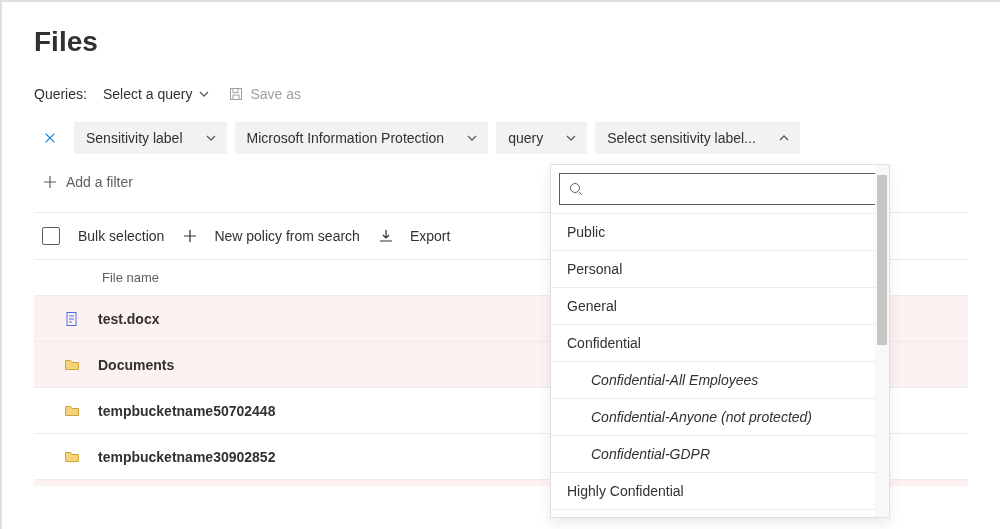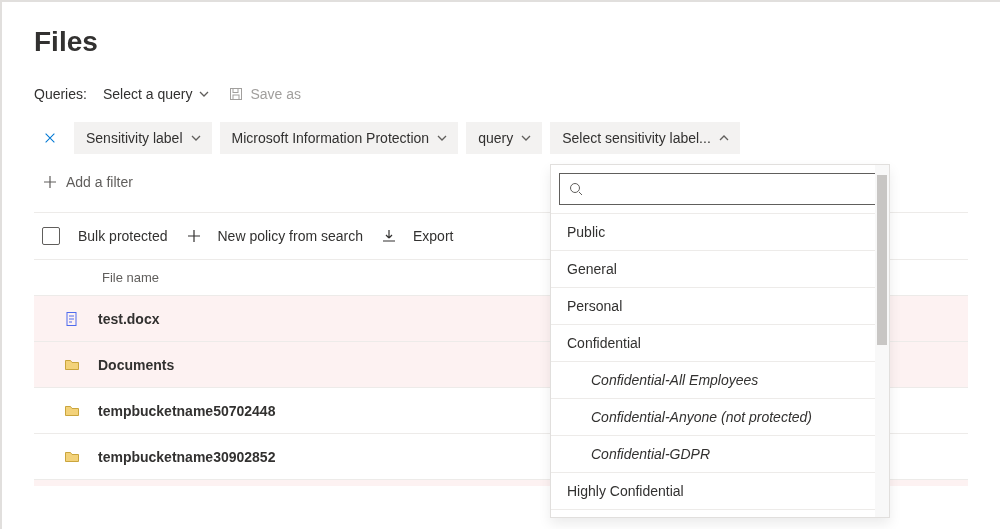--- a/index.html
+++ b/index.html
@@ -69,21 +69,21 @@
     display: flex; align-items: center; justify-content: center;
     color: var(--accent);
     cursor: pointer;
   }
   .chip {
     background: var(--chip-bg);
     padding: 0 8px 0 12px;
     height: 32px;
     display: flex;
     align-items: center;
-    gap: 5px;
+    gap: 20px;
     font-size: 14px;
     color: var(--text);
     cursor: pointer;
   }
   .chevron { color: var(--text-secondary); }
 
   
   .add-filter {
     display: flex;
     align-items: center;
@@ -285,21 +285,21 @@
     <span class="icon">
       <svg viewBox="0 0 16 16">
           <path d="M8 2v12M2 8h12" stroke="currentColor" stroke-width="1.2"></path>
         </svg>
     </span>
     <span>Add a filter</span>
   </div>
 
   <div class="toolbar">
     <span class="checkbox"></span>
-    <span>Bulk protected</span>
+    <span>Bulk selection</span>
     <span class="tool-item">
       <span class="icon">
           <svg viewBox="0 0 16 16">
             <path d="M8 2v12M2 8h12" stroke="currentColor" stroke-width="1.2"></path>
           </svg>
         </span>
       <span>New policy from search</span>
     </span>
     <span class="tool-item">
       <span class="icon">
@@ -360,22 +360,22 @@
         <svg viewBox="0 0 16 16" fill="none">
             <circle cx="7" cy="7" r="4.5" stroke="currentColor"></circle>
             <path d="M11 11l3 3" stroke="currentColor"></path>
           </svg>
       </span>
       <input type="text" placeholder="" style="">
     </div>
   </div>
   <div class="dd-list">
     <div class="dd-item">Public</div>
+    <div class="dd-item">Personal</div>
     <div class="dd-item">General</div>
-    <div class="dd-item">Personal</div>
     <div class="dd-item">Confidential</div>
     <div class="dd-item sub">Confidential-All Employees</div>
     <div class="dd-item sub">Confidential-Anyone (not protected)</div>
     <div class="dd-item sub">Confidential-GDPR</div>
     <div class="dd-item">Highly Confidential</div>
     <div class="dd-item last-peek"></div>
   </div>
   <div class="dd-scroll">
     <div class="thumb"></div>
   </div>

